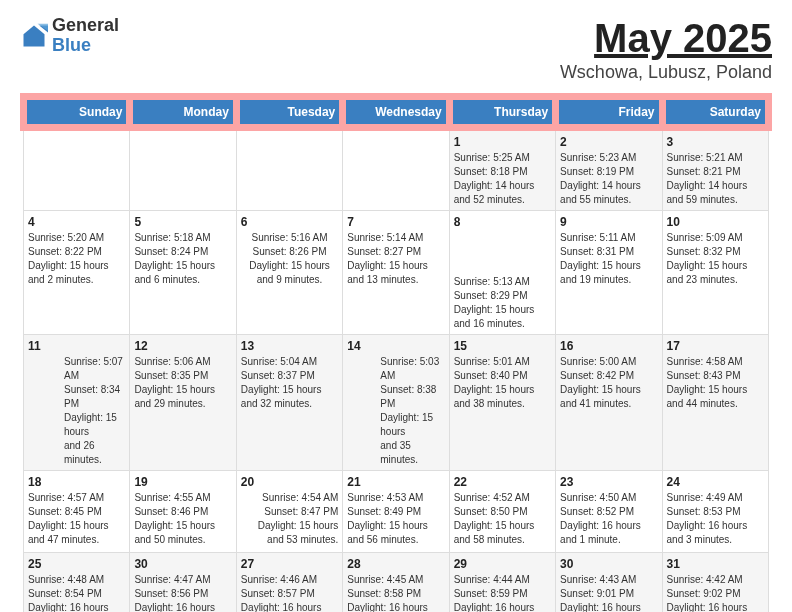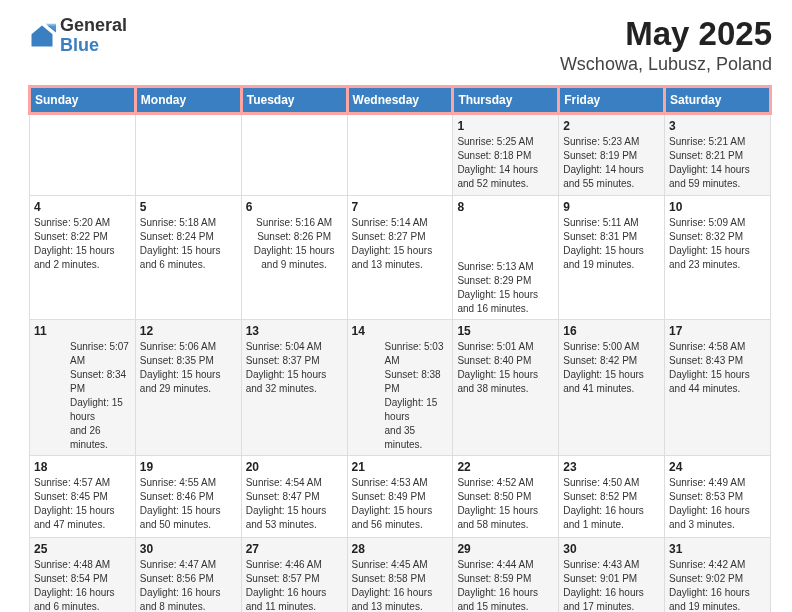--- a/index.html
+++ b/index.html
@@ -6,21 +6,21 @@
     body {
       font-family: Arial, sans-serif;
       background: #fff;
       width: 792px;
       height: 612px;
       overflow: hidden;
     }
     .page {
       width: 792px;
       height: 432px;
-      padding: 16px 20px 12px 28px;
+      padding: 16px 20px 12px 20px;
       display: flex;
       flex-direction: column;
     }
     .header {
       display: flex;
       justify-content: space-between;
       align-items: flex-start;
       margin-bottom: 10px;
     }
     .logo {
@@ -36,45 +36,46 @@
     .logo-general { color: #333; }
     .logo-blue { color: #3a7fc1; }
     .logo-icon {
       width: 28px;
       height: 28px;
     }
     .title-block {
       text-align: right;
     }
     .main-title {
-      font-size: 33px;
+      font-size: 40px;
       font-weight: bold;
       color: #222;
       line-height: 1.1;
+      text-decoration: underline;
     }
     .subtitle {
       font-size: 18px;
       color: #444;
       margin-top: 2px;
     }
     .calendar {
       flex: 1;
       border: 1px solid #ccc;
       border-collapse: collapse;
       width: 100%;
       table-layout: fixed;
     }
     .calendar thead tr th {
       background: #3a7fc1;
       color: #fff;
       font-size: 12px;
       font-weight: bold;
       padding: 5px 4px;
-      text-align: left;
-      border: 3px solid #fca5a5;
+      text-align: right;
+      border: 7px solid #fca5a5;
     }
     .calendar tbody tr td {
       vertical-align: top;
       font-size: 9.5px;
       color: #333;
       padding: 4px 4px 3px 4px;
       border: 1px solid #ddd;
       background: #fff;
       height: 82px;
     }
@@ -271,21 +272,21 @@
           </td>
           <td>
             <span class="day-number">19</span>
             <div class="day-info" style="white-space: pre-line;">Sunrise: 4:55 AM
 Sunset: 8:46 PM
 Daylight: 15 hours
 and 50 minutes.</div>
           </td>
           <td>
             <span class="day-number">20</span>
-            <div class="day-info" style="white-space: pre-line;">Sunrise: 4:54 AM
+            <div class="day-info" style="white-space: pre-line; text-align: right;">Sunrise: 4:54 AM
 Sunset: 8:47 PM
 Daylight: 15 hours
 and 53 minutes.</div>
           </td>
           <td>
             <span class="day-number">21</span>
             <div class="day-info" style="white-space: pre-line;">Sunrise: 4:53 AM
 Sunset: 8:49 PM
 Daylight: 15 hours
 and 56 minutes.</div>

